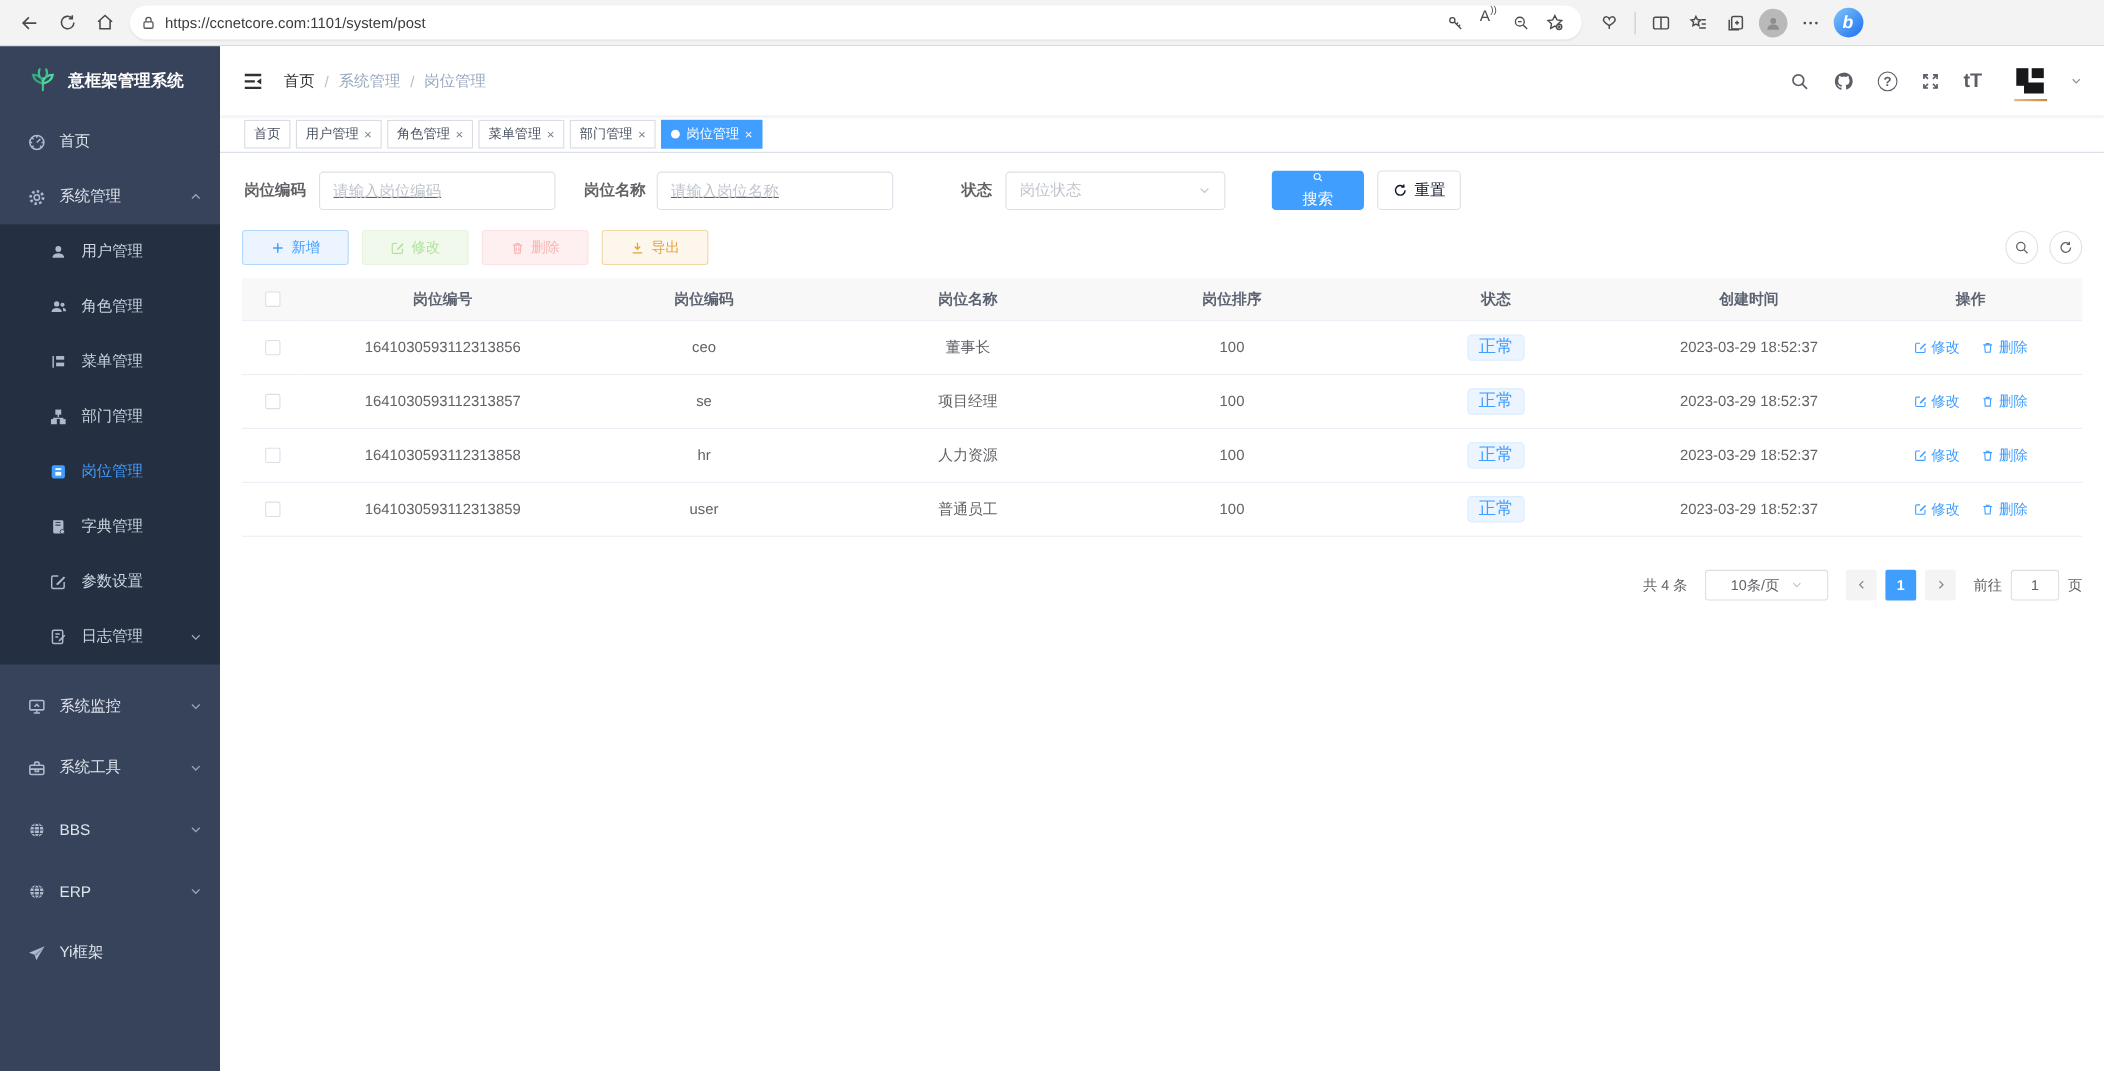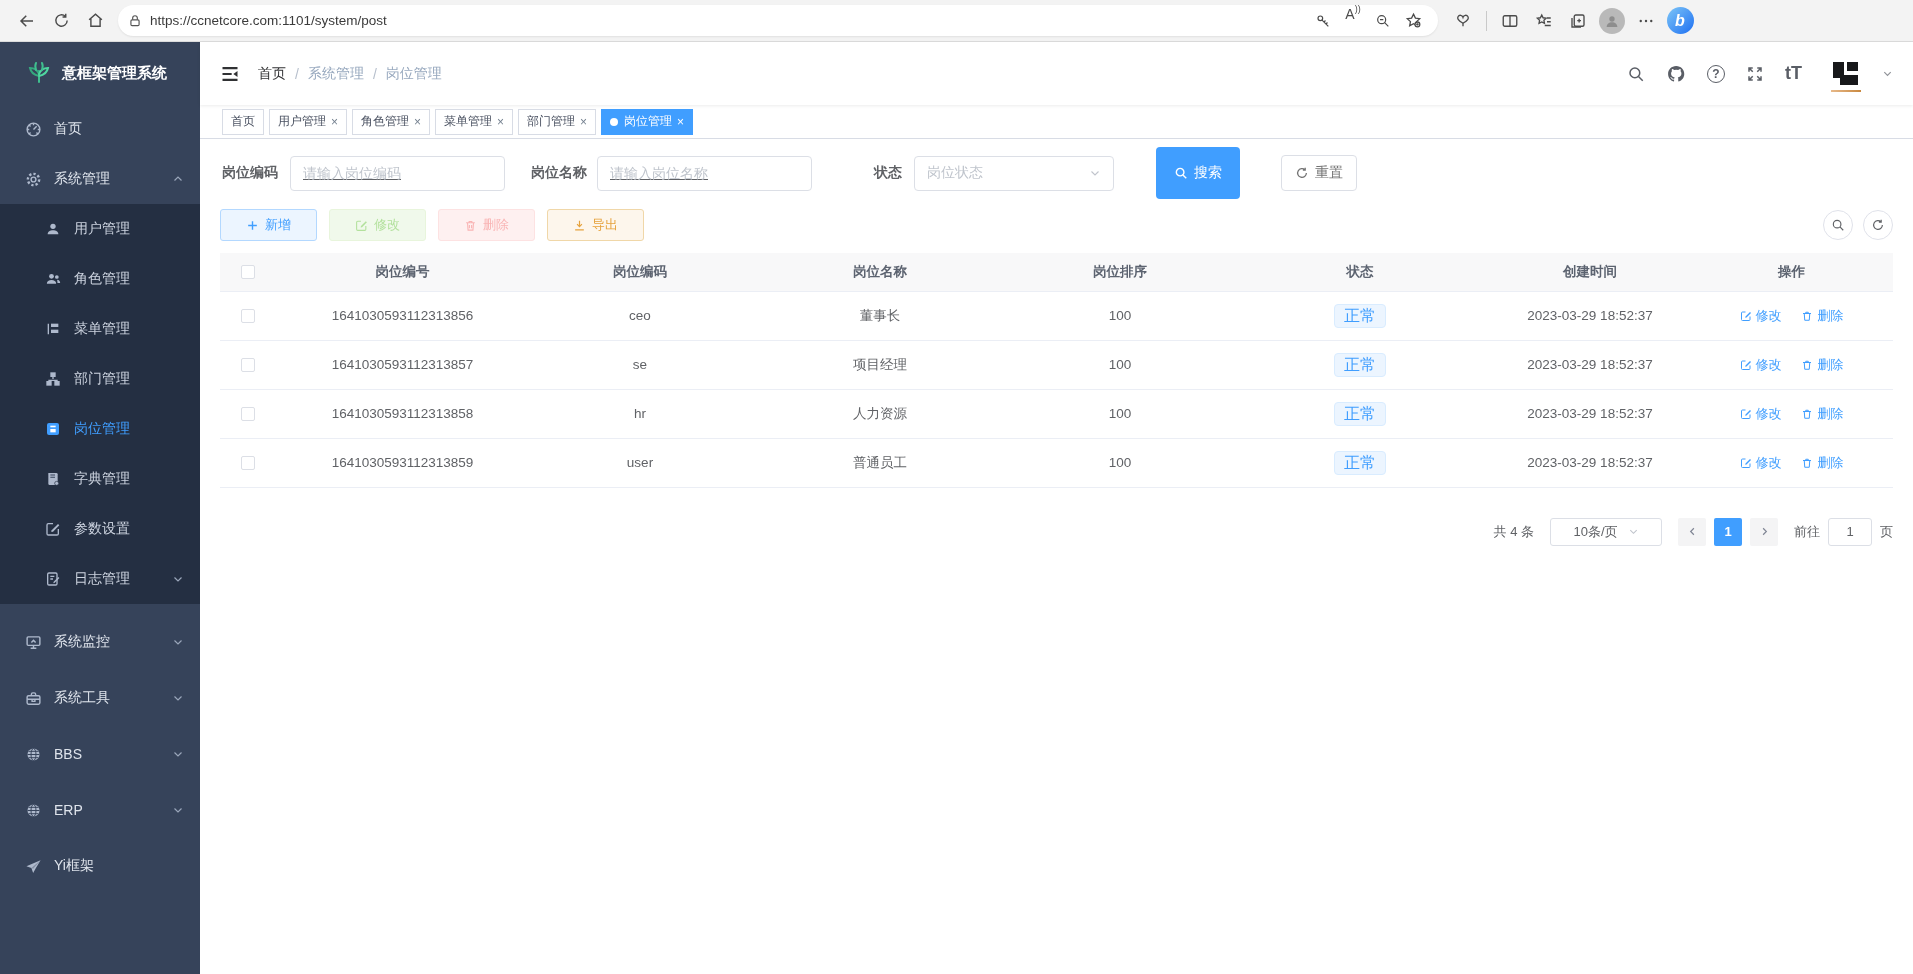--- a/index.html
+++ b/index.html
@@ -83,22 +83,22 @@
   .filter-row { display:flex; align-items:center; height:36px; margin-bottom:18px; font-size:14px; }
   .f-label { font-weight:bold; color:#606266; margin-right:12px; white-space:nowrap; }
   .f-input { width:215px; height:35px; border:1px solid #dcdfe6; border-radius:4px;
     padding:15px 12px; font-size:14px; color:#606266; outline:none; font-family:inherit;text-decoration:underline; }
   .f-input::placeholder { color:#bfc4cc; }
   .f-select { width:200px; height:35px; border:1px solid #dcdfe6; border-radius:4px;
     display:flex; align-items:center; padding:0 12px; color:#bfc4cc; font-size:14px; cursor:pointer; }
   .f-select .caret2 { margin-left:auto; color:#c0c4cc; }
   .btn { display:inline-flex; align-items:center; justify-content:center; gap:6px;
     border-radius:4px; font-size:14px; cursor:pointer; border:1px solid transparent; }
-  .btn-search { width:84px; height:52px; background:#409eff; color:#fff; margin-left:42px; }
-  .btn-reset { width:76px; height:36px; background:#fff; border-color:#dcdfe6; color:#737373; margin-left:41px; }
+  .btn-search { width:84px; height:36px; background:#409eff; color:#fff; margin-left:42px;flex-direction:column; }
+  .btn-reset { width:76px; height:36px; background:#fff; border-color:#dcdfe6; color:#0f172a; margin-left:12px; }
 
   .toolbar-row { display:flex; align-items:center; margin-bottom:12px; }
   .tb-btn { height:32px; padding:0 25px; font-size:13px; border-radius:3px; margin-right:12px; }
   .tb-add { background:#ecf5ff; border-color:#b3d8ff; color:#409eff; }
   .tb-edit { background:#f0f9eb; border-color:#e8f5dc; color:#b3e19d; }
   .tb-del { background:#fef0f0; border-color:#fde2e2; color:#f9b4b4; }
   .tb-exp { background:#fdf6ec; border-color:#f0d7a8; color:#e6a23c; }
   .tb-right { margin-left:auto; display:flex; gap:10px; }
   .circle-btn { width:30px; height:30px; border-radius:50%; border:1px solid #e0e2ea;
     background:#fff; color:#606266; display:flex; align-items:center; justify-content:center; cursor:pointer; }

